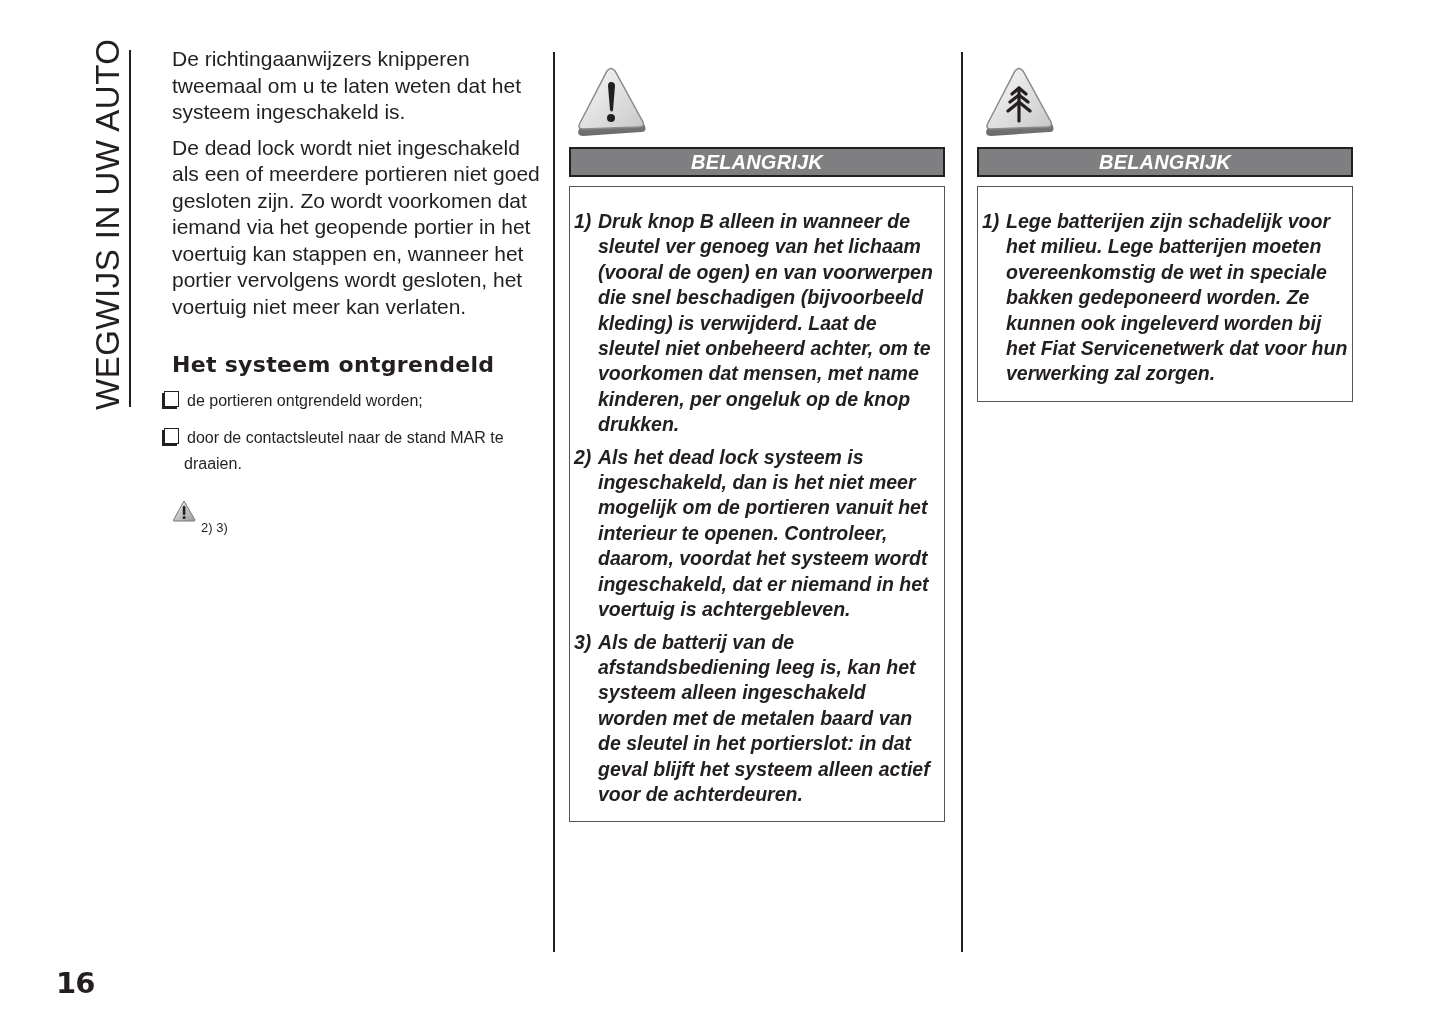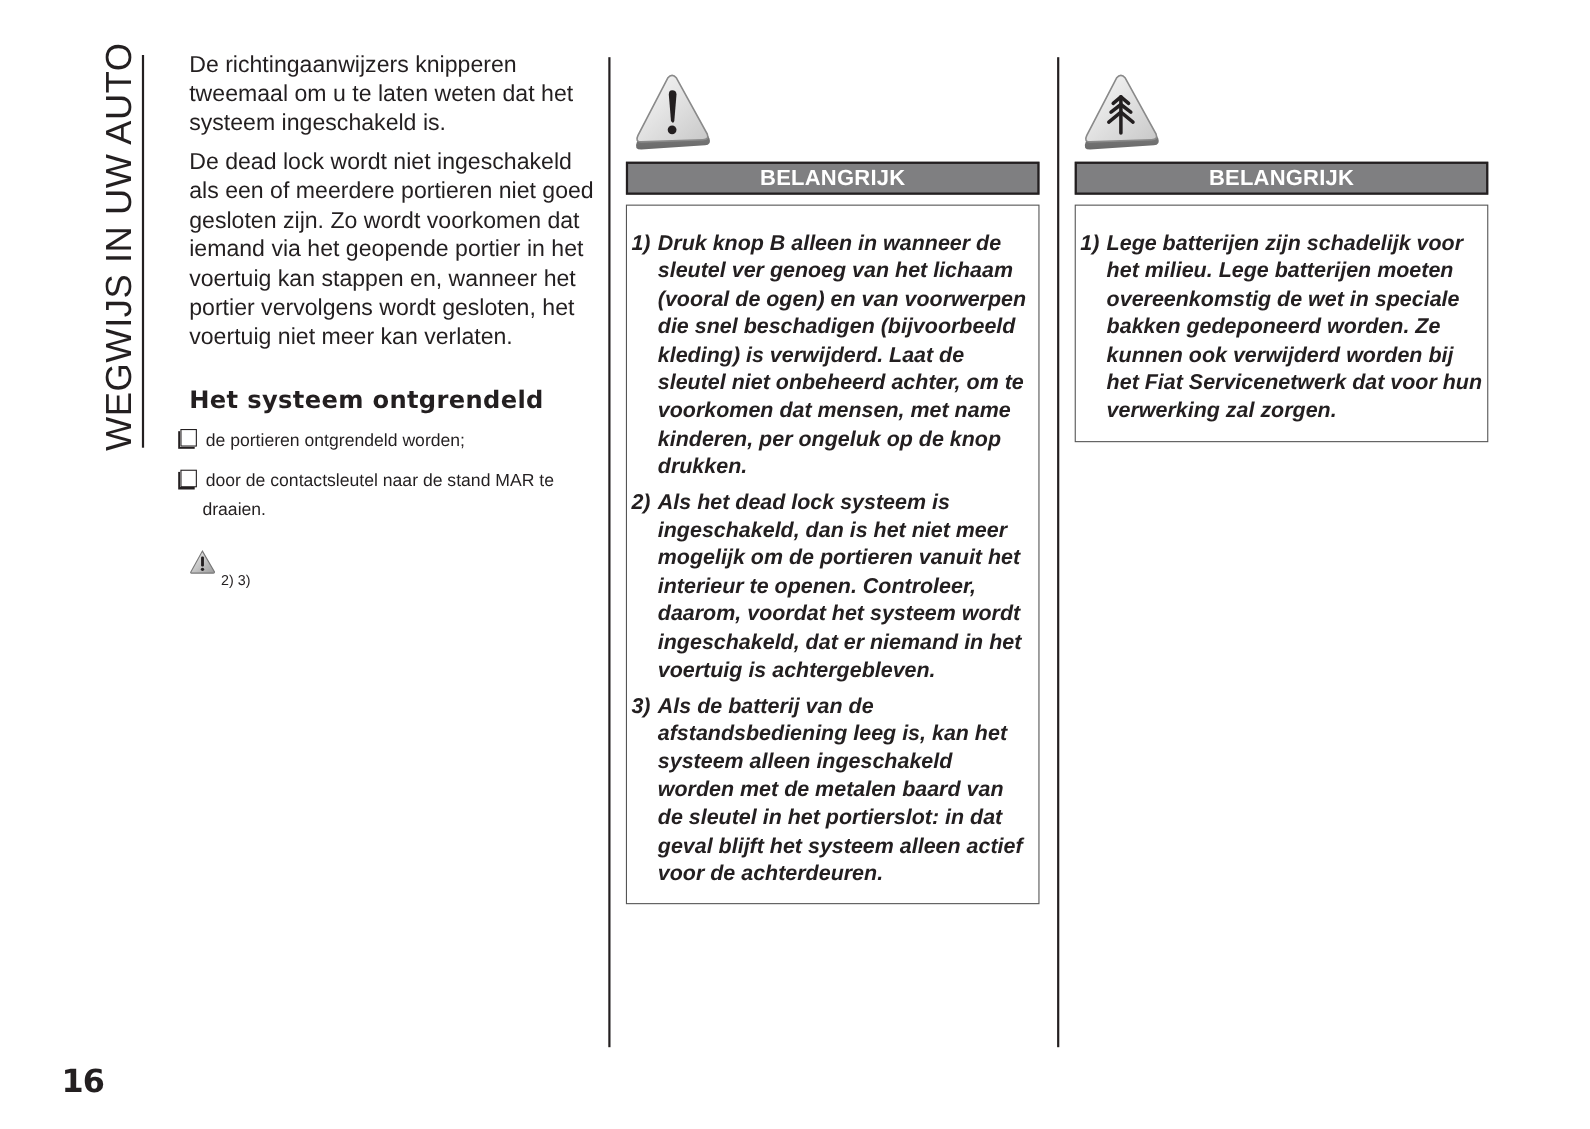--- a/index.html
+++ b/index.html
@@ -127,20 +127,21 @@
       display: block;
     }
     .panel-header {
       margin-top: 5px;
       height: 30px;
       background: #7f7f81;
       border: 2.5px solid #231f20;
       box-sizing: border-box;
       color: #ffffff;
       font-weight: bold;
+      font-style: italic;
       font-size: 20px;
       line-height: 26px;
       text-align: center;
       letter-spacing: 0.2px;
     }
     .panel-body {
       margin-top: 9px;
       border: 1.5px solid #555555;
       box-sizing: border-box;
       padding: 22px 4px 14px 4px;
@@ -269,18 +270,18 @@
       <path d="M38 22 L38 55"></path>
       <path d="M31 28 L38 22 L45 28"></path>
       <path d="M29 36 L38 29 L47 36"></path>
       <path d="M27 45 L38 36 L49 45"></path>
     </g>
   </svg>
   <div class="panel-header">BELANGRIJK</div>
   <div class="panel-body">
     <div class="note">
       <span class="note-num">1)</span>
-      <span class="note-text">Lege batterijen zijn schadelijk voor het milieu. Lege batterijen moeten overeenkomstig de wet in speciale bakken gedeponeerd worden. Ze kunnen ook verwijderd worden bij het Fiat Servicenetwerk dat voor hun verwerking zal zorgen.</span>
+      <span class="note-text">Lege batterijen zijn schadelijk voor het milieu. Lege batterijen moeten overeenkomstig de wet in speciale bakken gedeponeerd worden. Ze kunnen ook ingeleverd worden bij het Fiat Servicenetwerk dat voor hun verwerking zal zorgen.</span>
     </div>
   </div>
 </div>
 
 <div class="page-number">16</div>
 
 </body></html>

